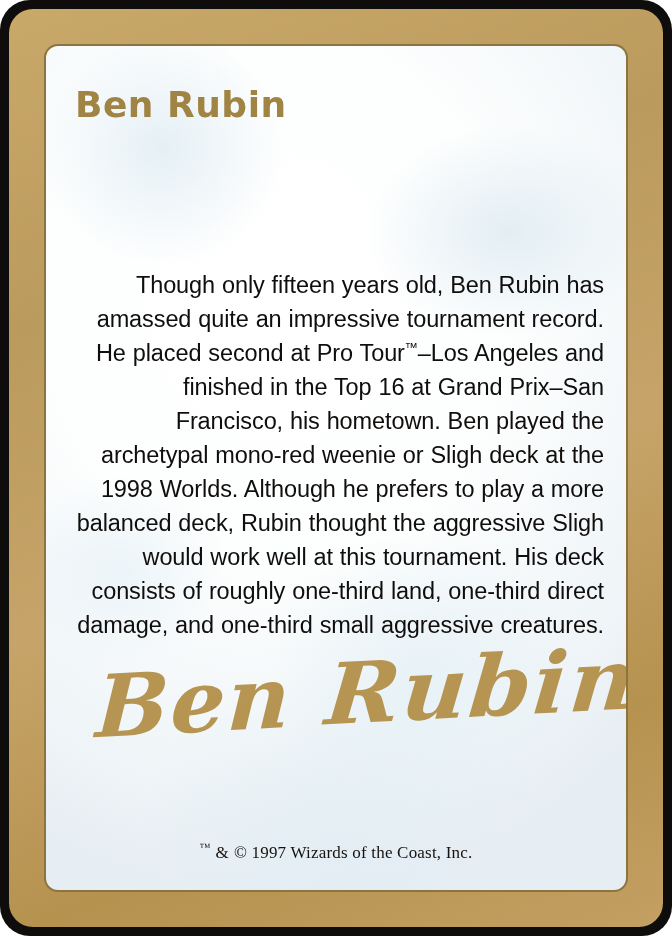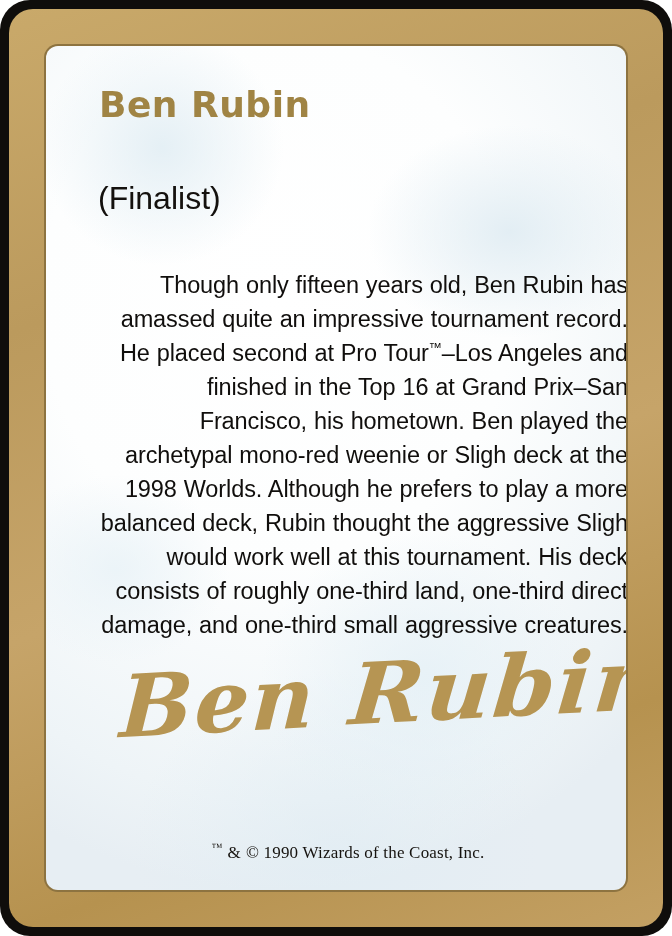--- a/index.html
+++ b/index.html
@@ -79,21 +79,20 @@
       radial-gradient(ellipse 40% 25% at 65% 75%, rgba(228,240,246,0.8) 0%, rgba(255,255,255,0) 70%),
       radial-gradient(ellipse 28% 16% at 12% 62%, rgba(232,242,247,0.8) 0%, rgba(255,255,255,0) 70%),
       radial-gradient(ellipse 50% 30% at 50% 95%, rgba(224,236,243,0.7) 0%, rgba(255,255,255,0) 70%);
     pointer-events: none;
   }
 
   .content {
     position: absolute;
     inset: 0;
     padding: 12px;
-    margin-left: 24px;
   }
 
   .player-name {
     position: absolute;
     left: 29px;
     top: 38px;
     font-family: "DejaVu Sans", sans-serif;
     font-weight: bold;
     font-size: 36px;
     letter-spacing: 0.5px;
@@ -183,28 +182,27 @@
   <div class="card-frame"></div>
   <div class="textbox-outline"></div>
 
   <div class="textbox">
     <div class="paper-tex"></div>
 
     <div class="content">
 
       <div class="player-name">Ben Rubin</div>
 
-      <div class="player-title">(Finalist)</div>
 
       <div class="bio">Though only fifteen years old, Ben Rubin has amassed quite an impressive tournament record. He placed second at Pro Tour<sup>™</sup>–Los Angeles and finished in the Top 16 at Grand Prix–San Francisco, his hometown. Ben played the archetypal mono-red weenie or Sligh deck at the 1998 Worlds. Although he prefers to play a more balanced deck, Rubin thought the aggressive Sligh would work well at this tournament. His deck consists of roughly one-third land, one-third direct damage, and one-third small aggressive creatures.</div>
 
       <div class="signature">
         <span class="sig-first">Ben</span><span class="sig-last">Rubin</span>
       </div>
 
       <div class="copyright">
         <span class="tm">™</span><span class="sep">&amp;</span><span>©</span>
-        <span>1990 Wizards of the Coast, Inc.</span>
+        <span>1997 Wizards of the Coast, Inc.</span>
       </div>
 
     </div>
   </div>
 </div>
 
 </body></html>

